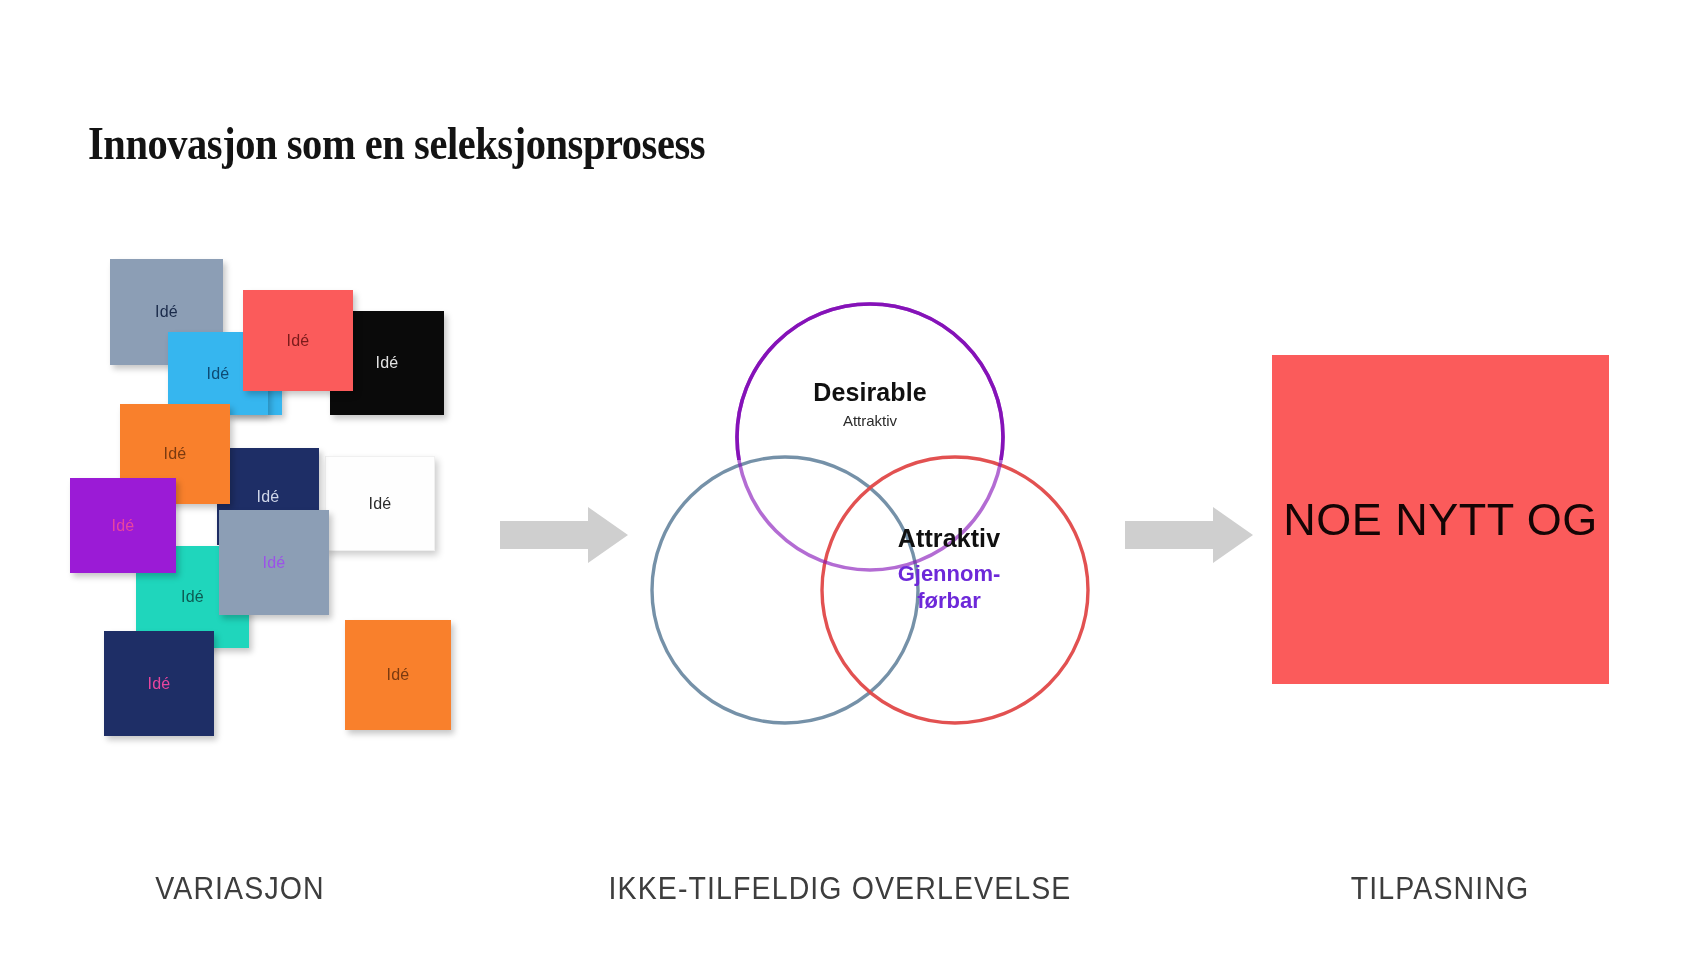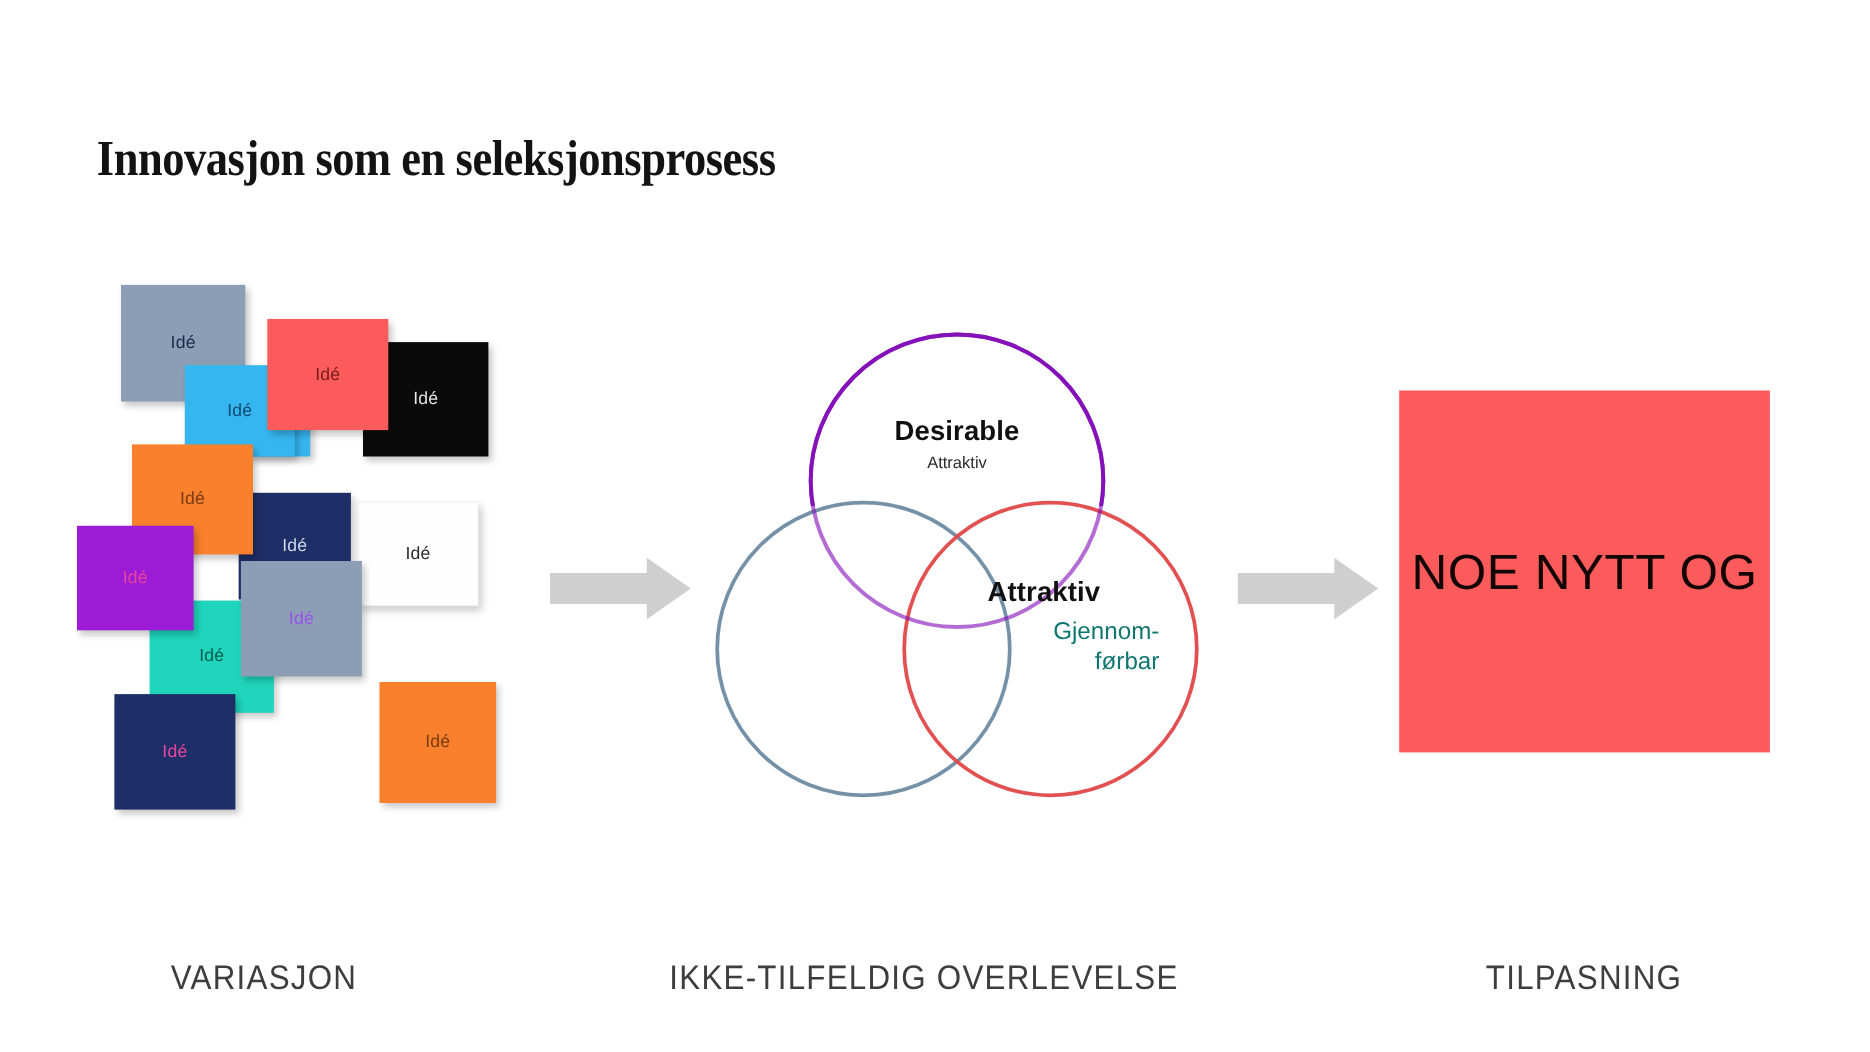--- a/index.html
+++ b/index.html
@@ -97,24 +97,23 @@
   .venn-label .vl-sub {
     display: block;
     font-size: 15px;
     font-weight: 400;
     color: #2a2a2a;
     margin-top: 4px;
   }
   .venn-label .vl-sub2 {
     display: block;
     font-size: 22px;
-    font-weight: 400;
-    color: #0f766e;
+    font-weight: 700;
+    color: #6d28d9;
     line-height: 1.25;
-    text-align: right;
   }
 
   
   .result-box {
     position: absolute;
     left: 1272px;
     top: 310px;
     width: 337px;
     height: 329px;
     background: #FB5B5B;

